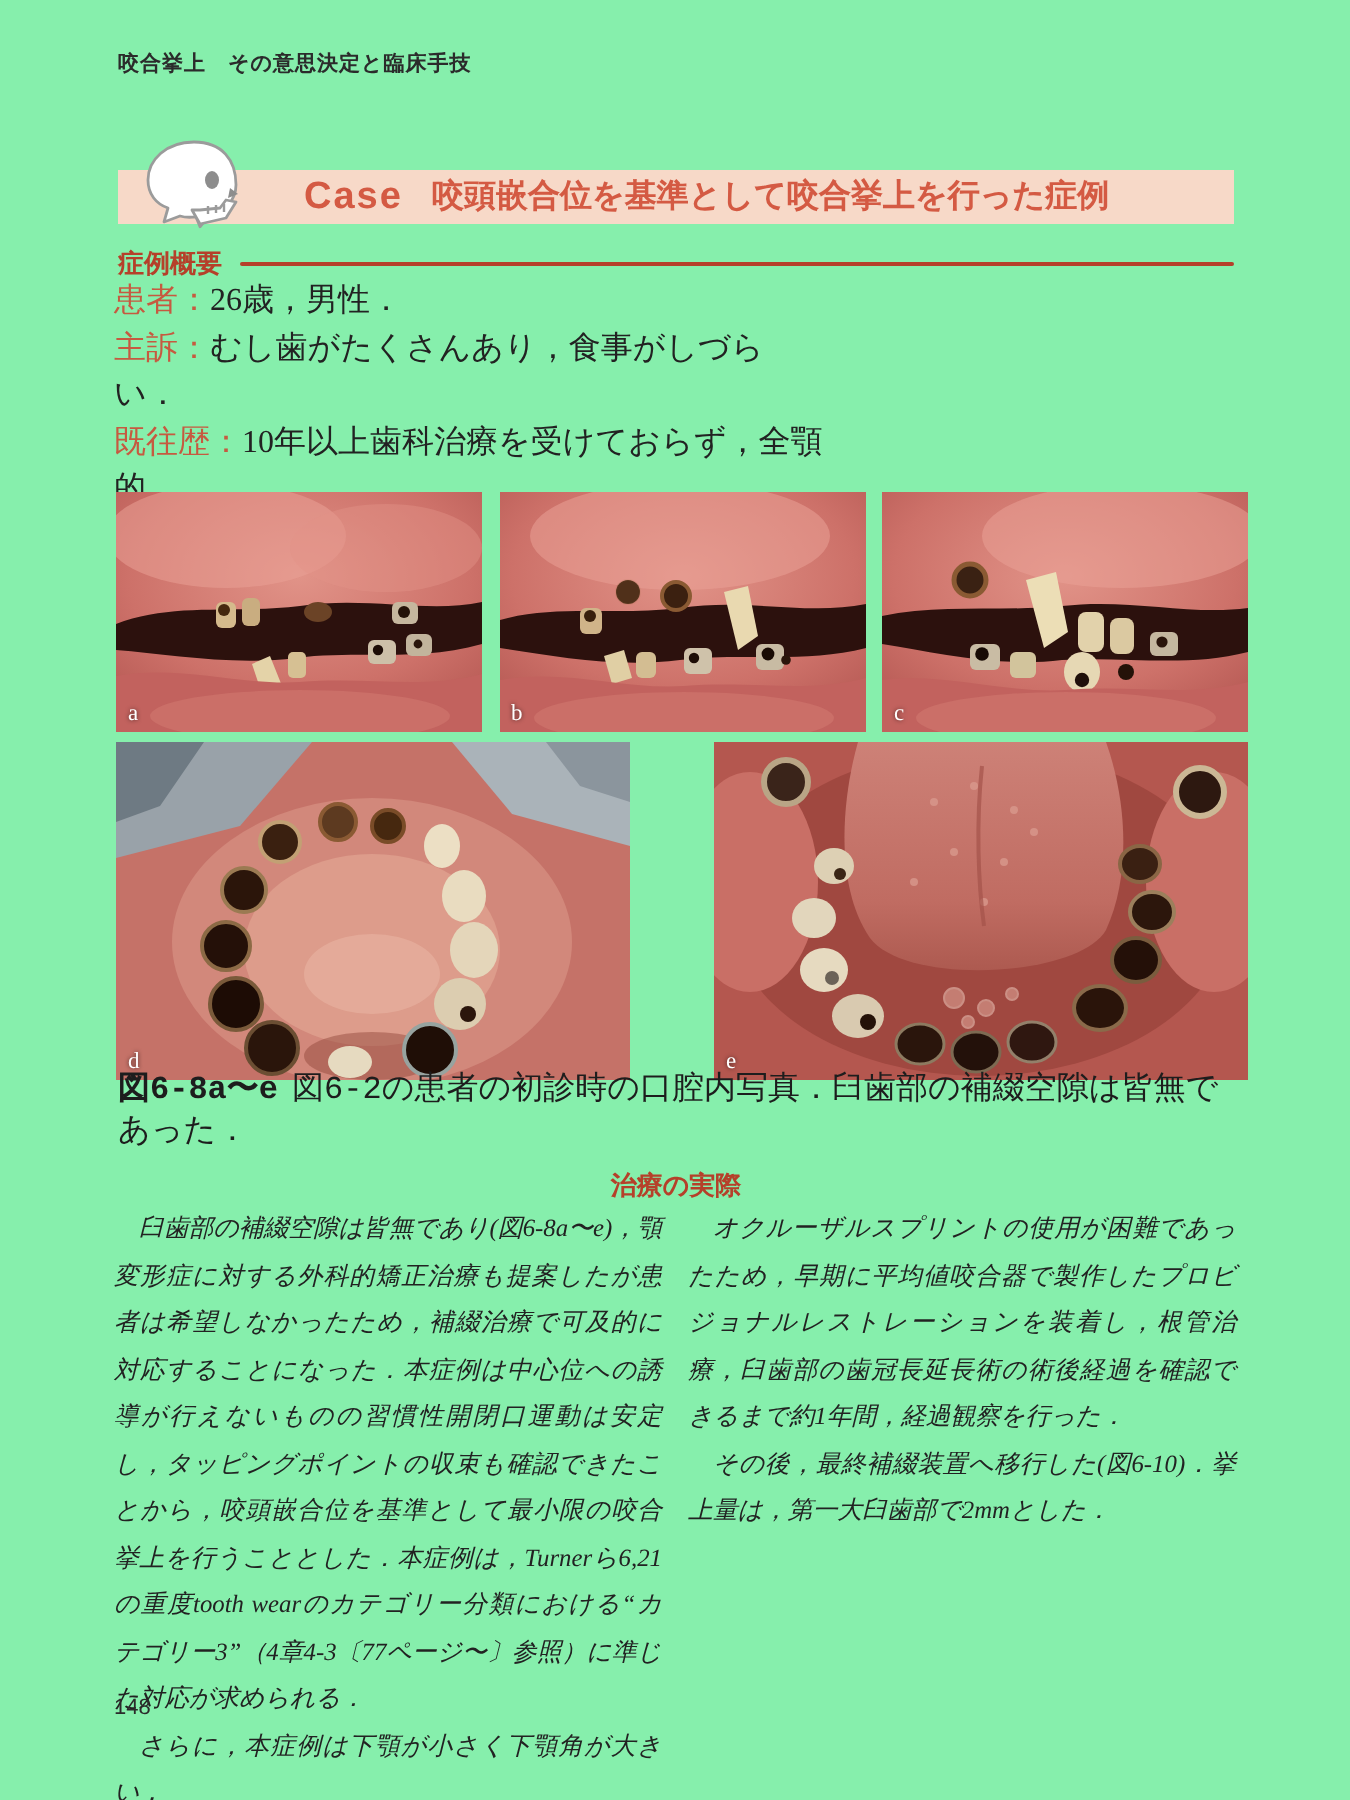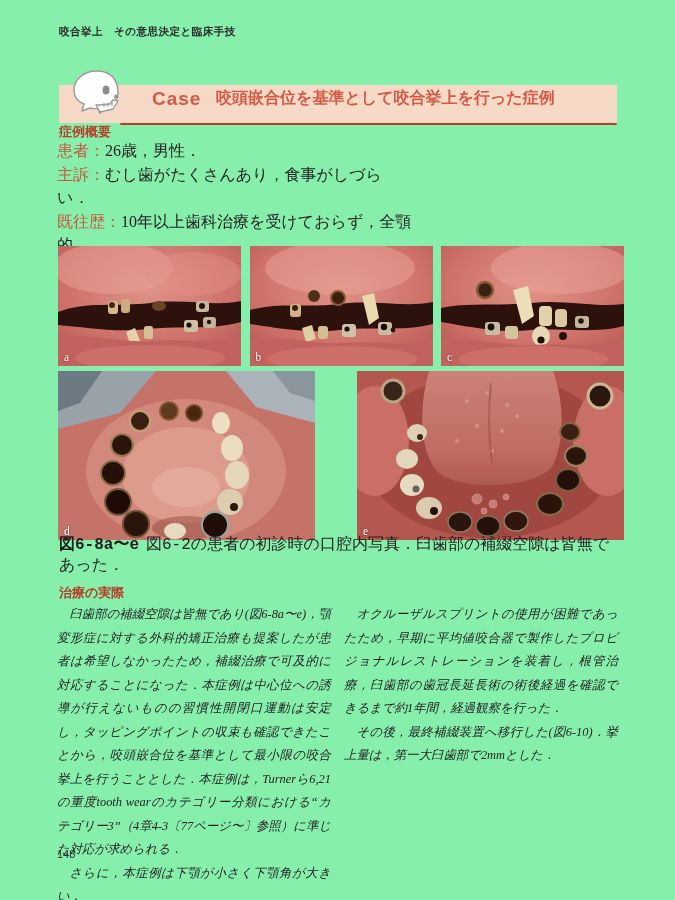--- a/index.html
+++ b/index.html
@@ -7,37 +7,37 @@
     position:relative;width:675px;height:900px;background:#86efac;overflow:hidden;
     font-family:"Liberation Serif","DejaVu Serif",serif;color:var(--text,#222);
   }
   
   .running-header{
     position:absolute;left:59px;top:25px;font-size:10.5px;font-weight:bold;
     font-family:"Liberation Sans","DejaVu Sans",sans-serif;color:#2b2b2b;letter-spacing:.5px;
   }
   
   .case-banner{
-    position:absolute;left:59px;top:85px;width:558px;height:38px;
+    position:absolute;left:59px;top:85px;width:558px;height:27px;
     background:var(--banner_bg,#f7d9c8);
   }
   .skull{position:absolute;left:5px;top:-16px;width:70px;height:46px;}
   .case-label{
     position:absolute;left:93px;top:0;height:27px;line-height:27px;
     font-family:"Liberation Sans","DejaVu Sans",sans-serif;font-weight:bold;
     font-size:19px;letter-spacing:1px;color:var(--accent_red,#d45a43);
   }
   .case-title{
     position:absolute;left:157px;top:0;height:27px;line-height:28px;
-    font-family:Liberation Mono, monospace;font-weight:bold;
+    font-family:Liberation Serif, serif;font-weight:bold;
     font-size:16px;color:var(--accent_red,#d45a43);white-space:nowrap;
   }
   
   .sec-heading{
-    position:absolute;left:59px;width:558px;display:flex;align-items:flex-start;gap:9px;
+    position:absolute;left:59px;width:558px;display:flex;align-items:center;gap:9px;
   }
   .sec-heading .txt{
     font-family:"Liberation Sans","DejaVu Sans",sans-serif;font-weight:bold;
     font-size:13px;color:var(--heading_red,#b5402a);white-space:nowrap;
   }
   .sec-heading .rule{flex:1;height:2px;background:var(--heading_red,#b5402a);border-radius:1px;}
   .overview-heading{top:123px;}
   .treatment-heading{top:584px;flex-direction:column;}
   
   .overview-body{position:absolute;left:57px;top:139px;width:356px;font-size:16px;line-height:23.5px;}

